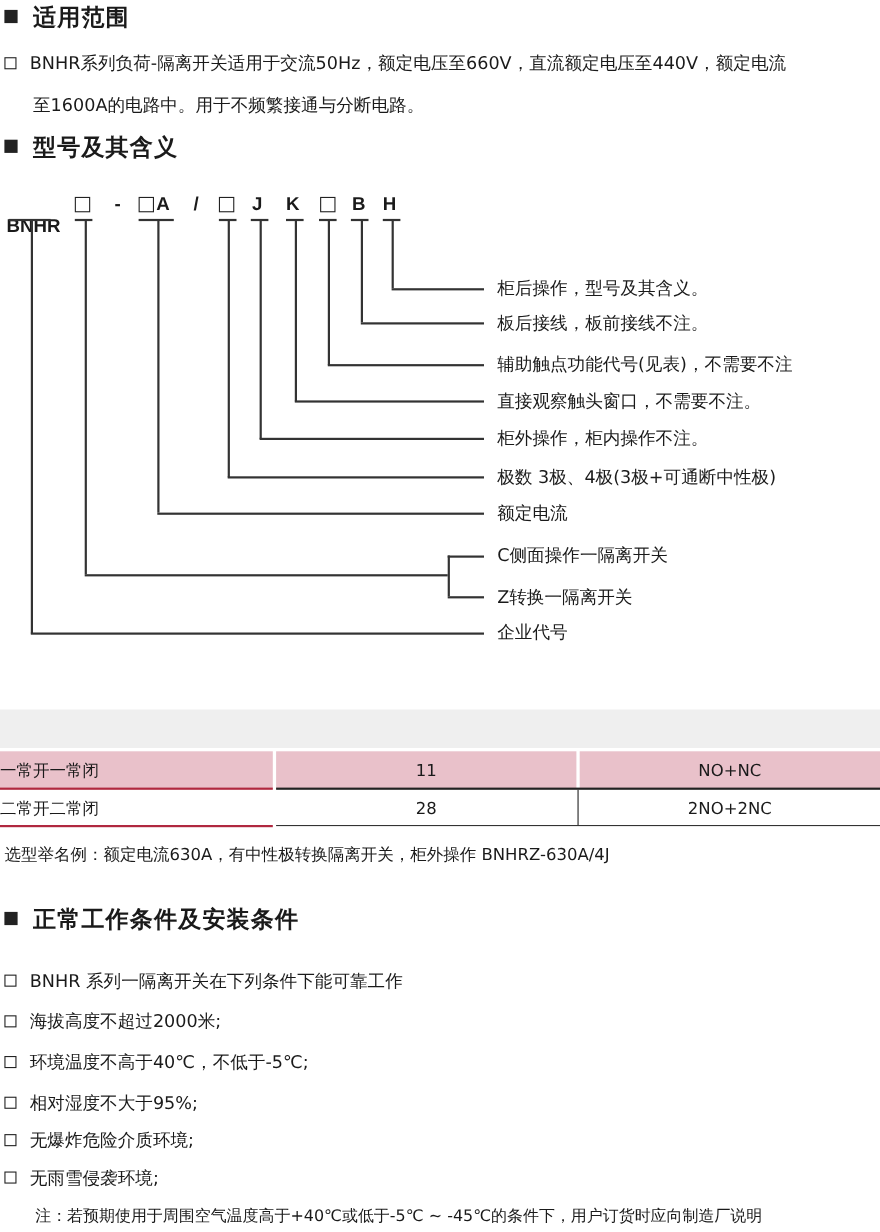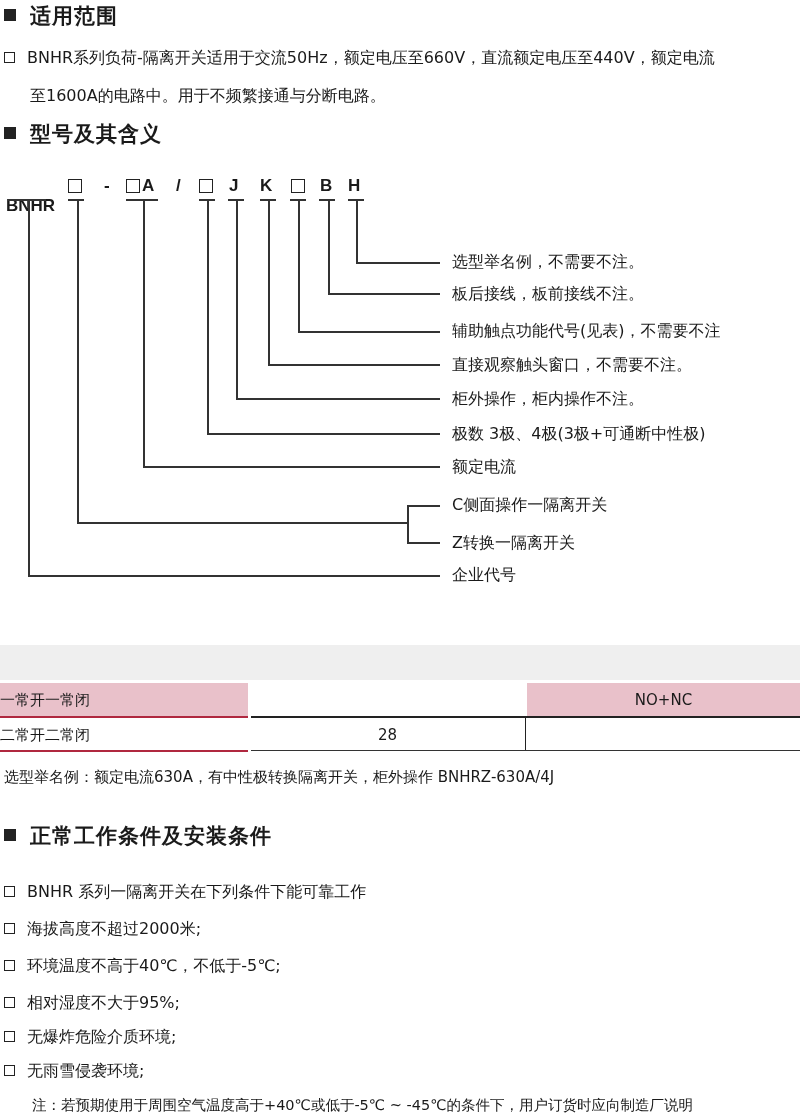--- a/index.html
+++ b/index.html
@@ -76,43 +76,45 @@
 <div class="line" style="left:268px;top:364px;width:172px;height:1.5px;"></div>
 <div class="line" style="left:236px;top:398px;width:204px;height:1.5px;"></div>
 <div class="line" style="left:207px;top:433px;width:233px;height:1.5px;"></div>
 <div class="line" style="left:143px;top:466px;width:297px;height:1.5px;"></div>
 <div class="line" style="left:77px;top:522px;width:330px;height:1.5px;"></div>
 <div class="line" style="left:407px;top:505px;width:1.5px;height:37px;"></div>
 <div class="line" style="left:407px;top:505px;width:33px;height:1.5px;"></div>
 <div class="line" style="left:407px;top:542px;width:33px;height:1.5px;"></div>
 <div class="line" style="left:28px;top:575px;width:412px;height:1.5px;"></div>
 
-<div class="abs lbl" style="left:452px;top:252px;">选型举名例，不需要不注。</div>
+<div class="abs lbl" style="left:452px;top:252px;">柜后操作，型号及其含义。</div>
 <div class="abs lbl" style="left:452px;top:284px;">板后接线，板前接线不注。</div>
 <div class="abs lbl" style="left:452px;top:321px;">辅助触点功能代号(见表)，不需要不注</div>
 <div class="abs lbl" style="left:452px;top:355px;">直接观察触头窗口，不需要不注。</div>
 <div class="abs lbl" style="left:452px;top:389px;">柜外操作，柜内操作不注。</div>
 <div class="abs lbl" style="left:452px;top:424px;">极数 3极、4极(3极+可通断中性极)</div>
 <div class="abs lbl" style="left:452px;top:457px;">额定电流</div>
 <div class="abs lbl" style="left:452px;top:495px;">C侧面操作一隔离开关</div>
 <div class="abs lbl" style="left:452px;top:533px;">Z转换一隔离开关</div>
 <div class="abs lbl" style="left:452px;top:565px;text-align:center;">企业代号</div>
 
 <div class="tbl-head"></div>
 
 <div class="row" style="top:683px;">
   <div class="cell c1 pink">一常开一常闭</div>
+  <div class="cell c2 pink">11</div>
   <div class="cell c3 pink">NO+NC</div>
 </div>
 <div class="line" style="left:0;top:716px;width:248px;height:2px;background:#b0283f;"></div>
 <div class="line" style="left:251px;top:716px;width:549px;height:2px;background:#222;"></div>
 
 <div class="row" style="top:718px;">
   <div class="cell c1">二常开二常闭</div>
   <div class="cell c2">28</div>
+  <div class="cell c3">2NO+2NC</div>
 </div>
 <div class="line" style="left:525px;top:718px;width:1px;height:32px;background:#222;"></div>
 <div class="line" style="left:0;top:750px;width:248px;height:1.5px;background:#b0283f;"></div>
 <div class="line" style="left:251px;top:750px;width:549px;height:1px;background:#333;"></div>
 
 <div class="abs" style="left:4px;top:768px;font-size:15px;">选型举名例：额定电流630A，有中性极转换隔离开关，柜外操作 BNHRZ-630A/4J</div>
 
 <div class="abs h" style="left:4px;top:822px;">
   <span class="sq"></span><span>正常工作条件及安装条件</span>
 </div>

